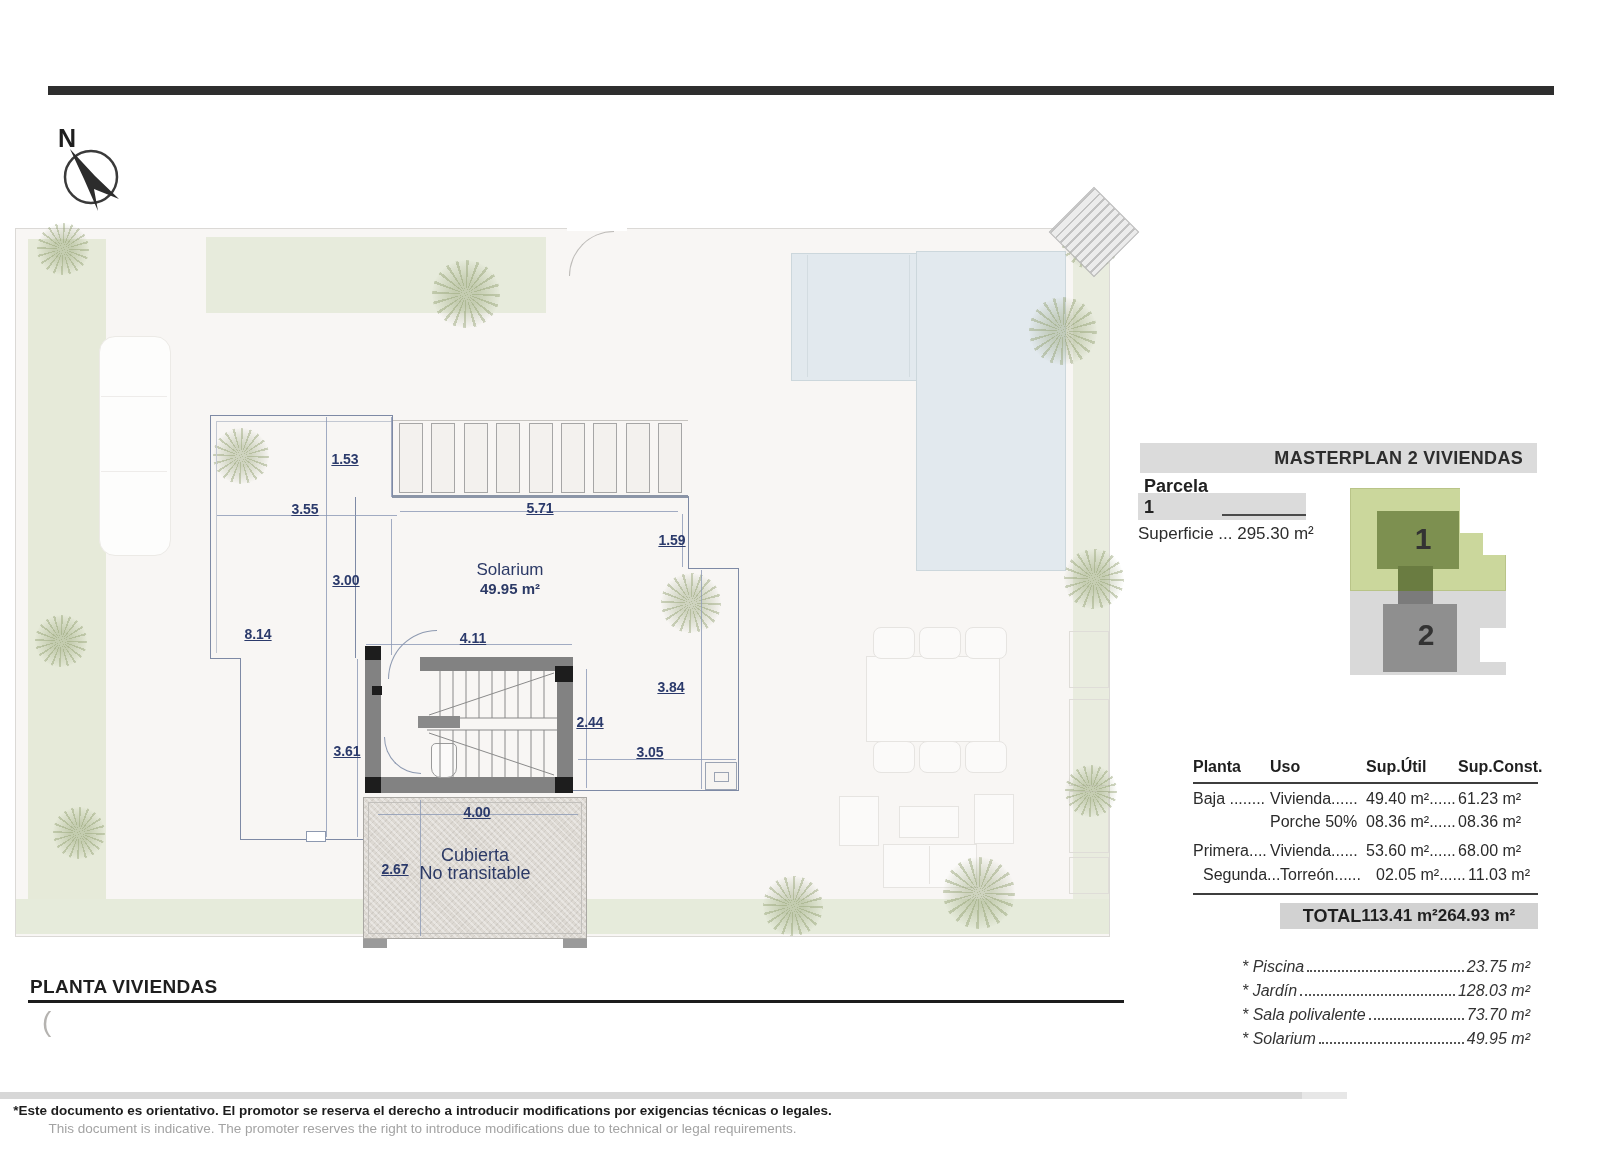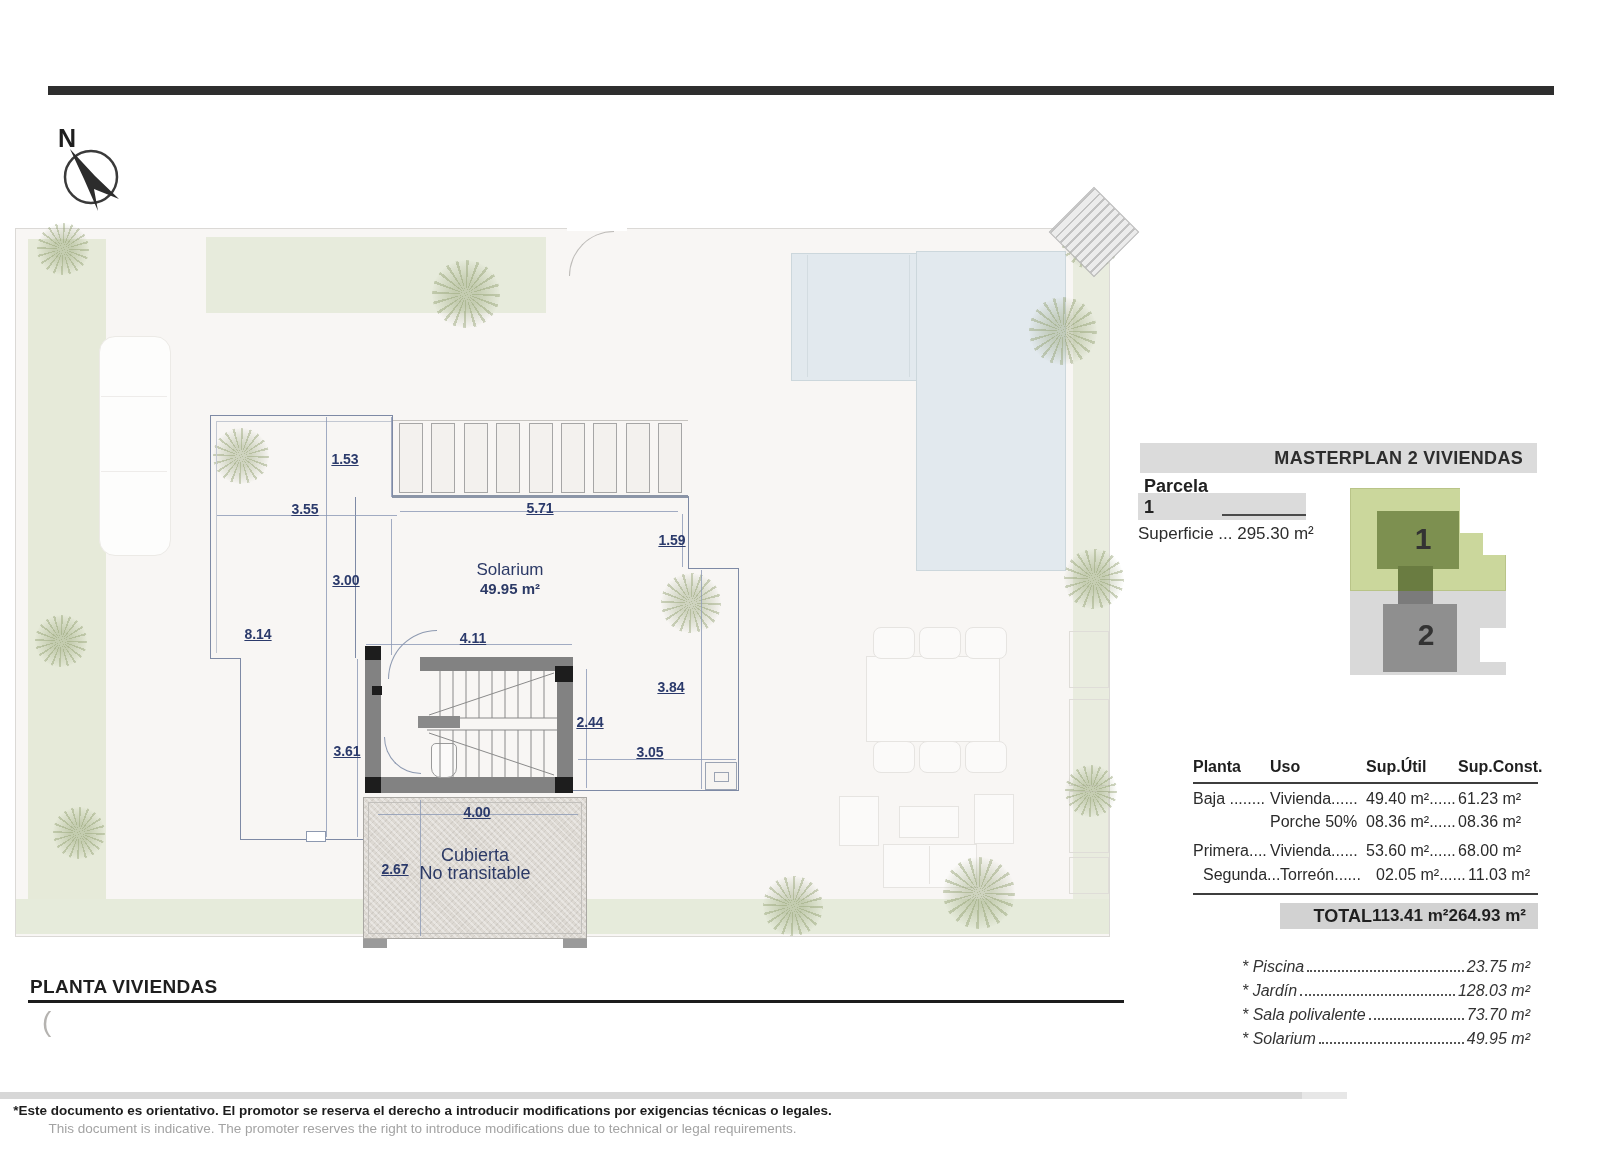--- a/index.html
+++ b/index.html
@@ -273,21 +273,21 @@
     <span>68.00 m²</span>
   </div>
   <div class="tbl-grid" style="left:1193px;top:866px;width:345px;margin-left:10px;">
     <span>Segunda...</span>
     <span>Torreón......</span>
     <span>02.05 m²......</span>
     <span>11.03 m²</span>
   </div>
   <div class="abs" style="left:1193px;top:893px;width:345px;height:2px;background:#3d3d3d;"></div>
 
-  <div class="abs" style="left:1280px;top:903px;width:258px;height:26px;background:#d2d2d2;display:flex;align-items:center;justify-content:flex-end;padding:0 12px;box-sizing:border-box;font-weight:bold;color:#1f1f1f;">
+  <div class="abs" style="left:1280px;top:903px;width:258px;height:26px;background:#d2d2d2;display:flex;align-items:center;justify-content:center;padding:0 12px;box-sizing:border-box;font-weight:bold;color:#1f1f1f;">
     <span style="font-size:18px;">TOTAL</span>
     <span style="font-size:17px;">113.41 m²</span>
     <span style="font-size:17px;">264.93 m²</span>
   </div>
 
   <div class="abs" style="left:1242px;top:952px;width:288px;">
     <div class="extra-row">
       <span>* Piscina</span>
       <span class="leader"></span>
       <span>23.75 m²</span>

